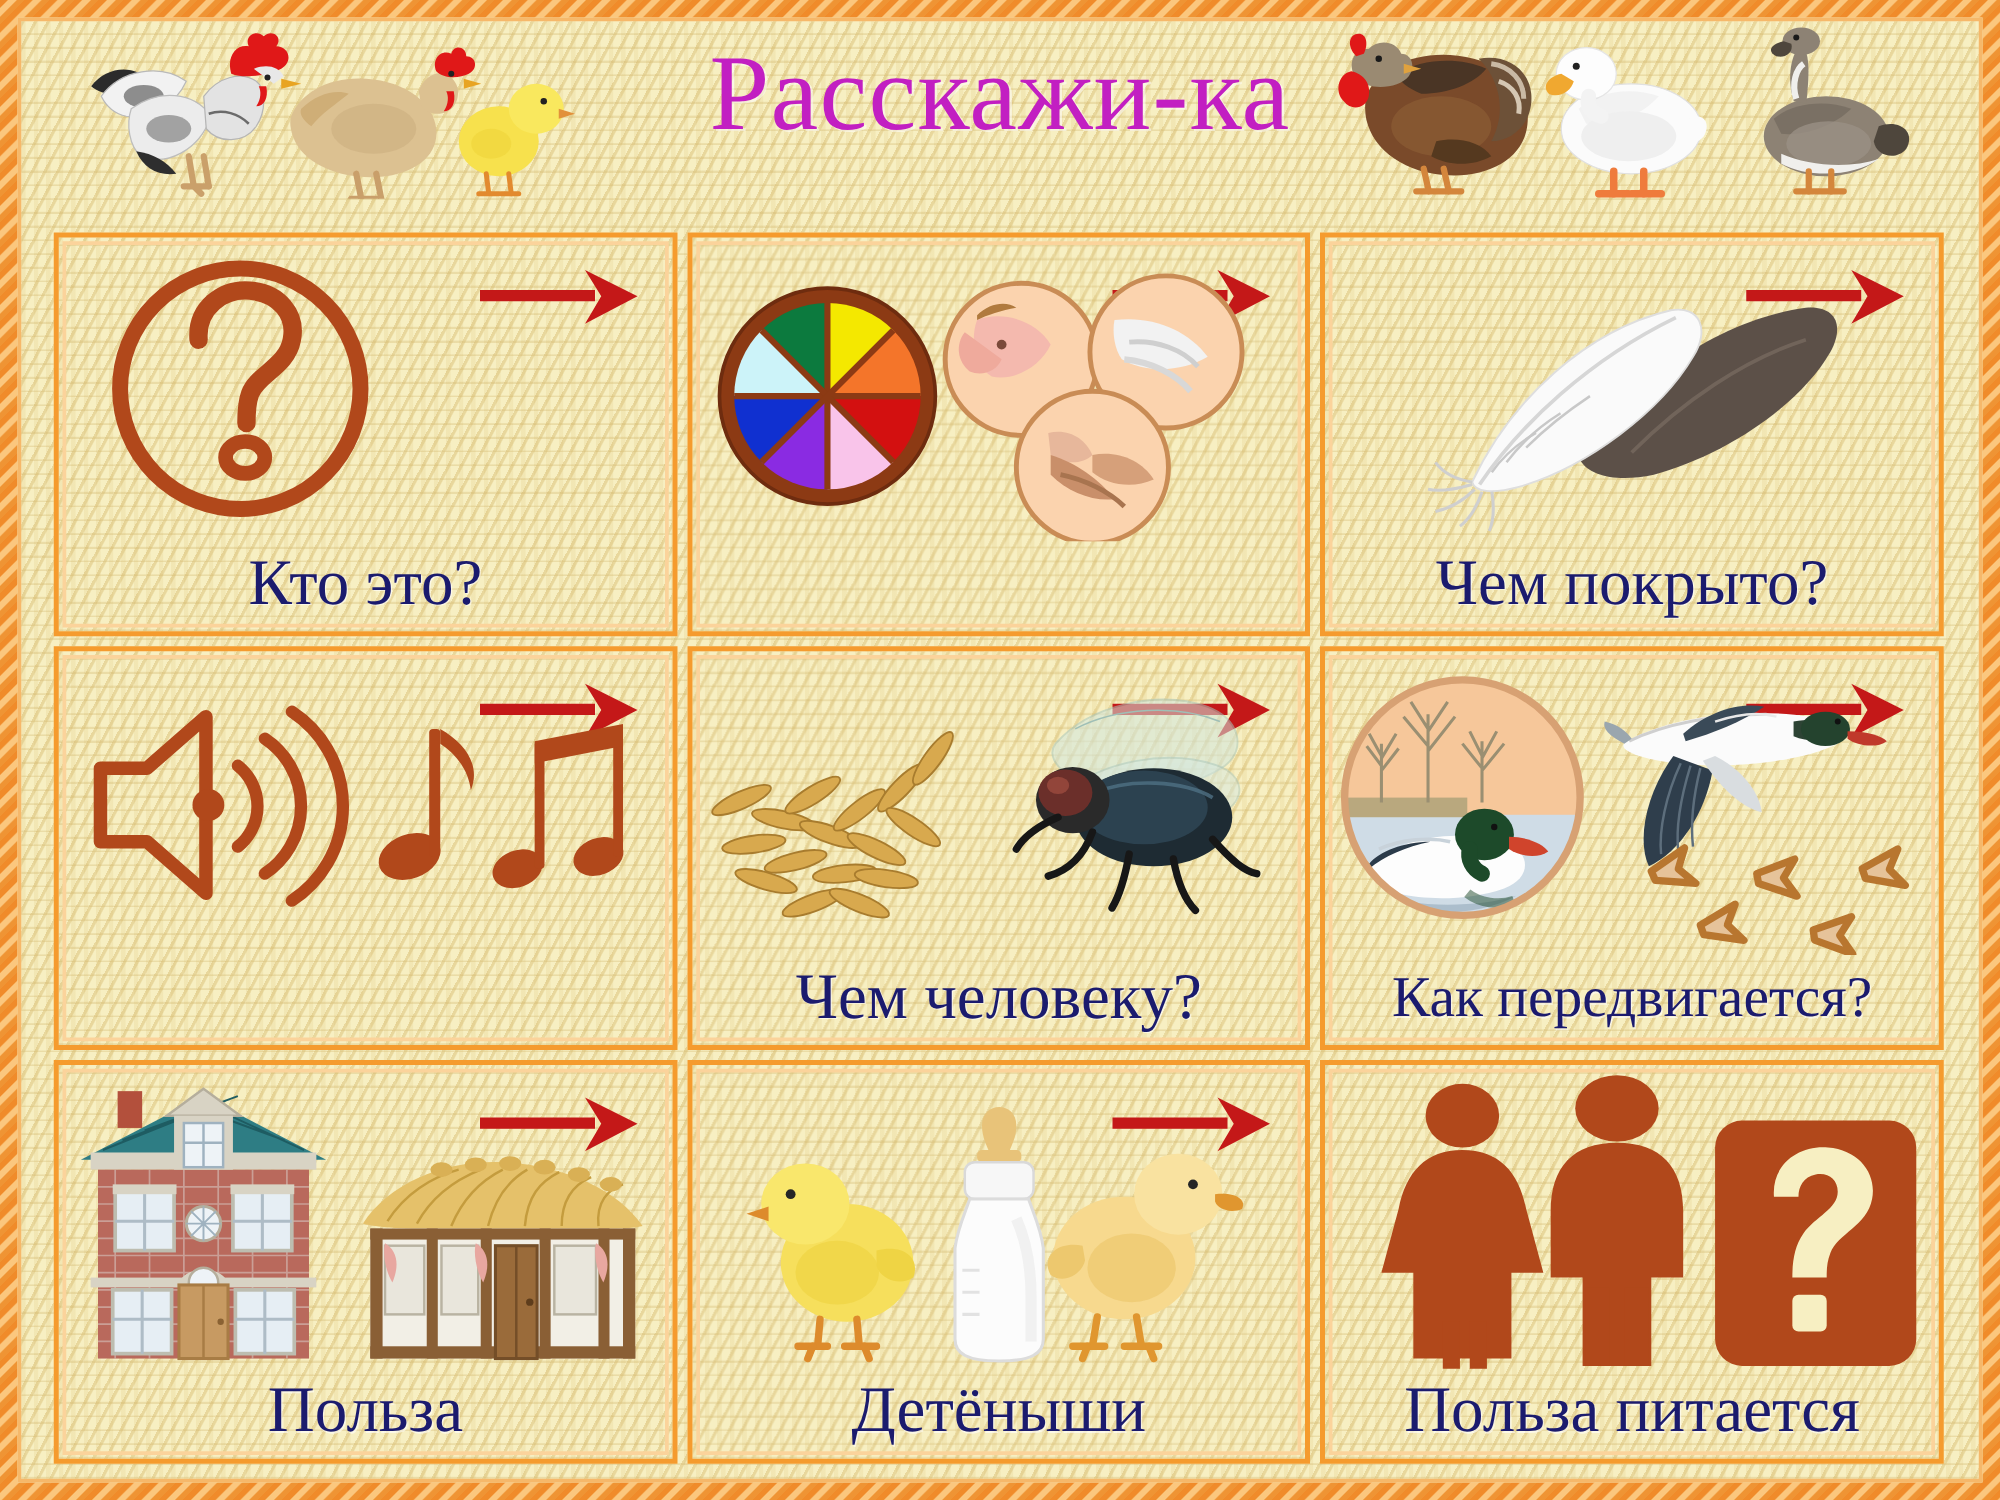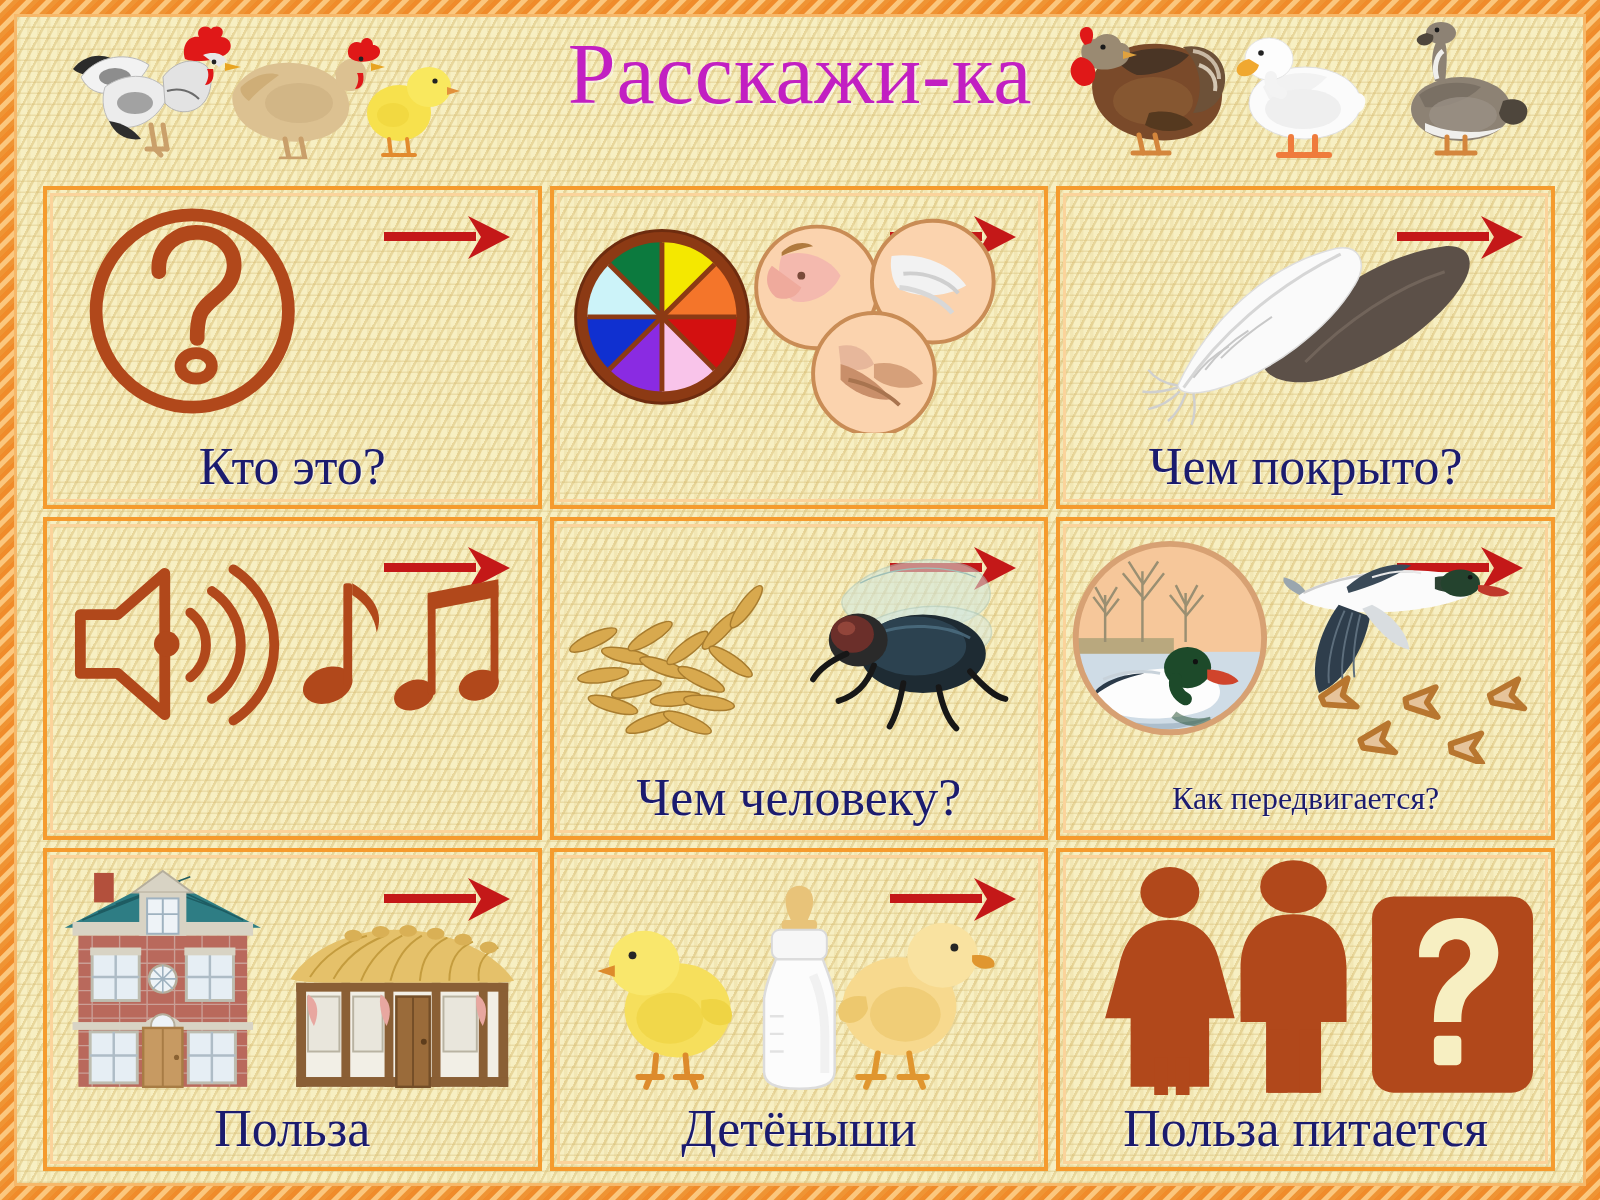--- a/index.html
+++ b/index.html
@@ -105,21 +105,21 @@
     position: absolute;
     left: 0; right: 0;
     bottom: 4px;
     text-align: center;
     font-size: 52px;
     line-height: 68px;
     color: #1b1b6e;
     white-space: nowrap;
     text-shadow: 1px 1px 0 rgba(255,255,255,0.6);
   }
-  .cell-label.tight { font-size: 32px; }
+  .cell-label.tight { font-size: 46px; }
 
   
   .arrow {
     position: absolute;
     top: 22px;
     right: 26px;
     width: 130px;
     height: 52px;
   }
 </style>

